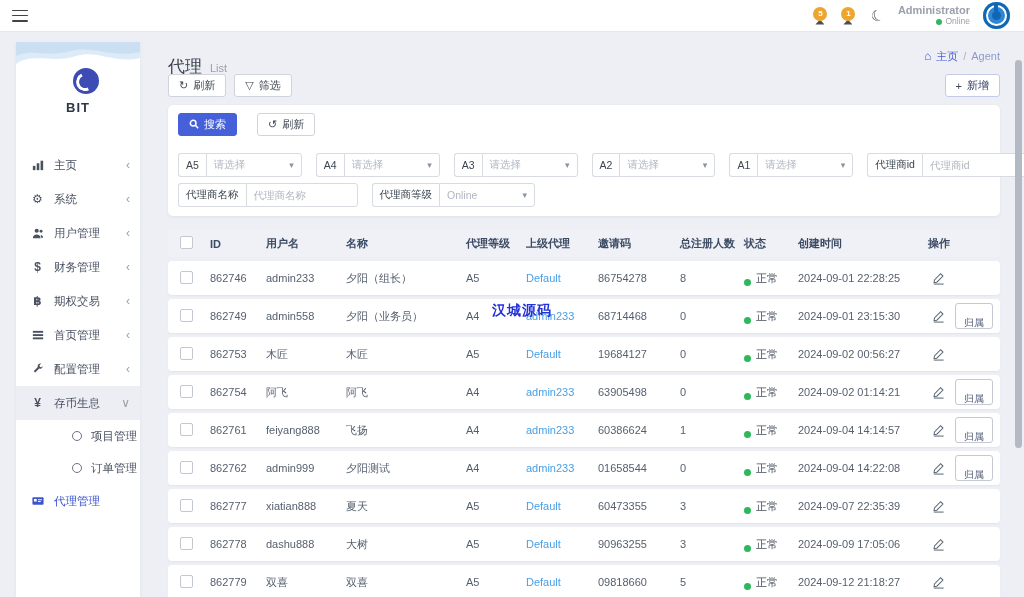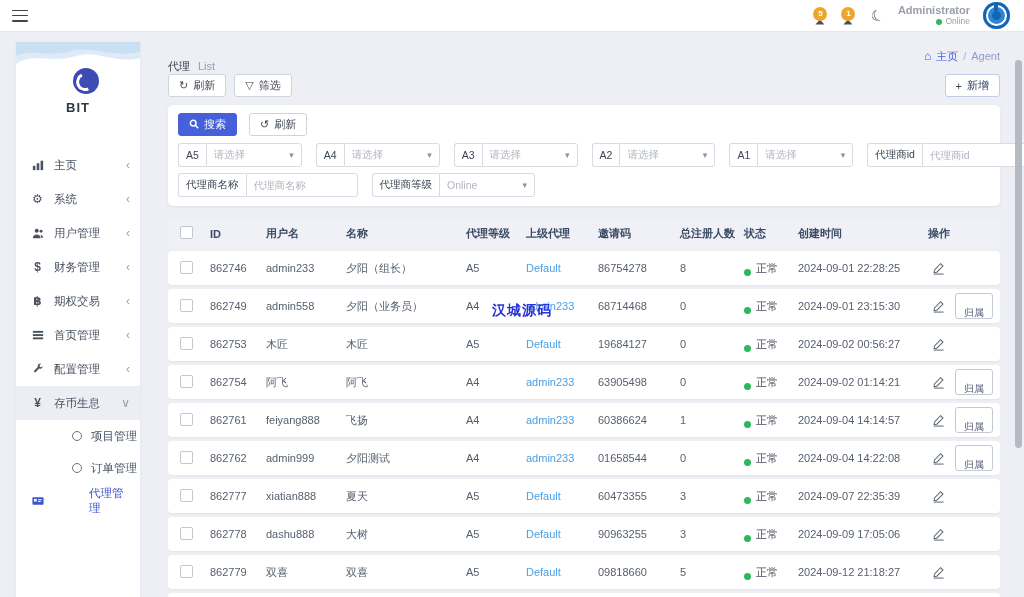--- a/index.html
+++ b/index.html
@@ -31,45 +31,45 @@
   .logo-circle::after { content:""; position:absolute; top:5px; left:3px; width:12px; height:12px; border:3px solid transparent; border-left-color:#fff; border-bottom-color:#fff; border-radius:50%; transform:rotate(20deg); }
   .logo-text { position:absolute; top:58px; width:100%; text-align:center; font-weight:bold; font-size:13px; letter-spacing:1px; color:#2f3847; }
   .side-menu { padding-top:6px; }
   .side-item { display:flex; align-items:center; height:34px; padding:0 10px 0 14px; color:#4a5262; font-size:11.5px; cursor:pointer; }
   .side-item .si-icon { width:15px; margin-right:9px; display:flex; align-items:center; justify-content:center; }
   .side-item .si-icon svg { width:12px; height:12px; fill:#4a5262; }
   .side-item .txt-ic { font-size:12px; font-weight:bold; color:#4a5262; }
   .side-item .si-label { flex:1; }
   .side-item .si-chevron { color:#9aa0ab; font-size:12px; }
   .side-item.expanded { background:#eceef4; }
-  .side-item.active { color:#3d55cc;gap:35px; }
+  .side-item.active { color:#3d55cc; }
   .side-item.active .si-icon svg { fill:#3d55cc; }
   .side-sub { display:flex; align-items:center; height:32px; padding-left:56px; color:#4a5262; font-size:11.5px; cursor:pointer; }
   .side-sub .radio { width:10px; height:10px; border:1.4px solid #6b7280; border-radius:50%; margin-right:9px; }
 
   
   .main { position:absolute; top:44px; left:168px; width:832px; }
   .page-head { display:flex; align-items:center; justify-content:space-between; height:24px; }
   .title-wrap { display:flex; align-items:baseline; gap:8px; }
-  .page-title { font-size:11px; color:#383f4c;margin-top:21px; }
+  .page-title { font-size:17px; color:#383f4c;margin-top:21px; }
   .page-subtitle { font-size:11px; color:#9aa0ab; }
   .breadcrumb { font-size:11px; color:#4560d8; display:flex; align-items:center; gap:5px; }
   .breadcrumb .sep { color:#a9b2c4; }
   .breadcrumb .current { color:#8e9ad0; }
   .home-ic { font-size:12px; }
 
   .toolbar { display:flex; align-items:center; margin-top:6px; gap:8px; }
   .btn { display:inline-flex; align-items:center; gap:5px; height:23px; padding:0 10px; border:1px solid #cfd4dc; border-radius:3px; background:#fff; font-size:11px; color:#3c4550; cursor:pointer; }
   .btn .ic { font-size:11px; color:#3c4550; }
   .btn-add { margin-left:auto; border-color:#c3cbe8; color:#333e63; }
   .btn-primary { background:#4560d8; border-color:#4560d8; color:#fff; }
   .btn-primary .ic svg { width:10px; height:10px; stroke:#fff; fill:none; stroke-width:1.8; }
 
   .filter-card { margin-top:8px; background:#fff; border-radius:5px; box-shadow:0 1px 3px rgba(60,75,100,.08); padding:8px 10px 9px; }
-  .fc-buttons { display:flex; gap:12px; margin-bottom:7px; }
+  .fc-buttons { display:flex; gap:20px; margin-bottom:17px; }
   .fc-row { display:flex; align-items:center; gap:14px; margin-bottom:6px; }
   .fc-row:last-child { margin-bottom:0; }
   .ig { display:flex; height:24px; }
   .ig-label { display:flex; align-items:center; padding:0 7px; border:1px solid #d8dbe2; border-right:none; border-radius:3px 0 0 3px; font-size:10.5px; color:#3c4550; background:#fff; white-space:nowrap; }
   .ig-field { display:flex; align-items:center; justify-content:space-between; width:96px; border:1px solid #d8dbe2; border-radius:0 3px 3px 0; padding:0 7px; font-size:10.5px; color:#b0b6c0; background:#fff; cursor:pointer; }
   .ig-field .caret { color:#8a93a2; font-size:9px; }
   .ig input { width:112px; border:1px solid #d8dbe2; border-radius:0 3px 3px 0; padding:0 7px; font-size:10.5px; color:#3c4550; outline:none; font-family:inherit; }
   .ig input::placeholder { color:#b0b6c0; }
 
   

